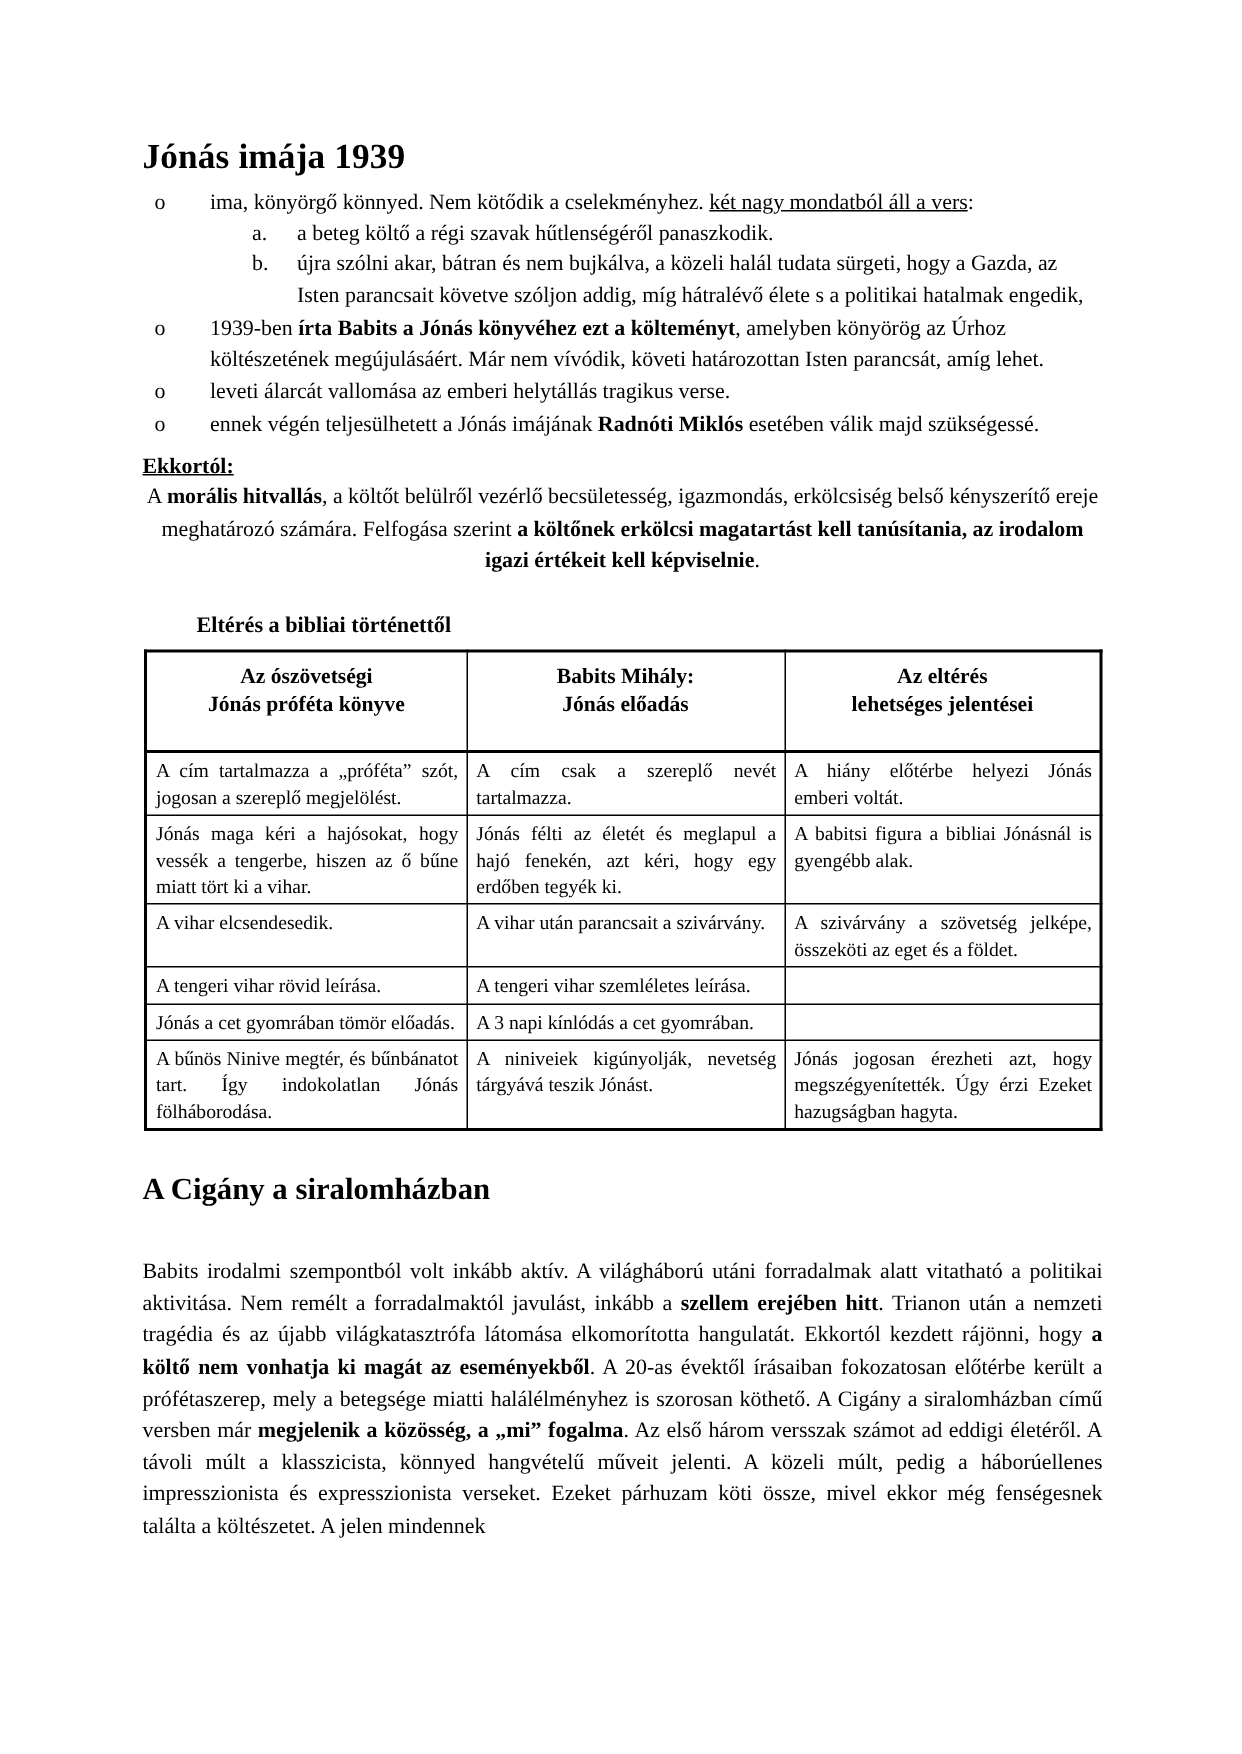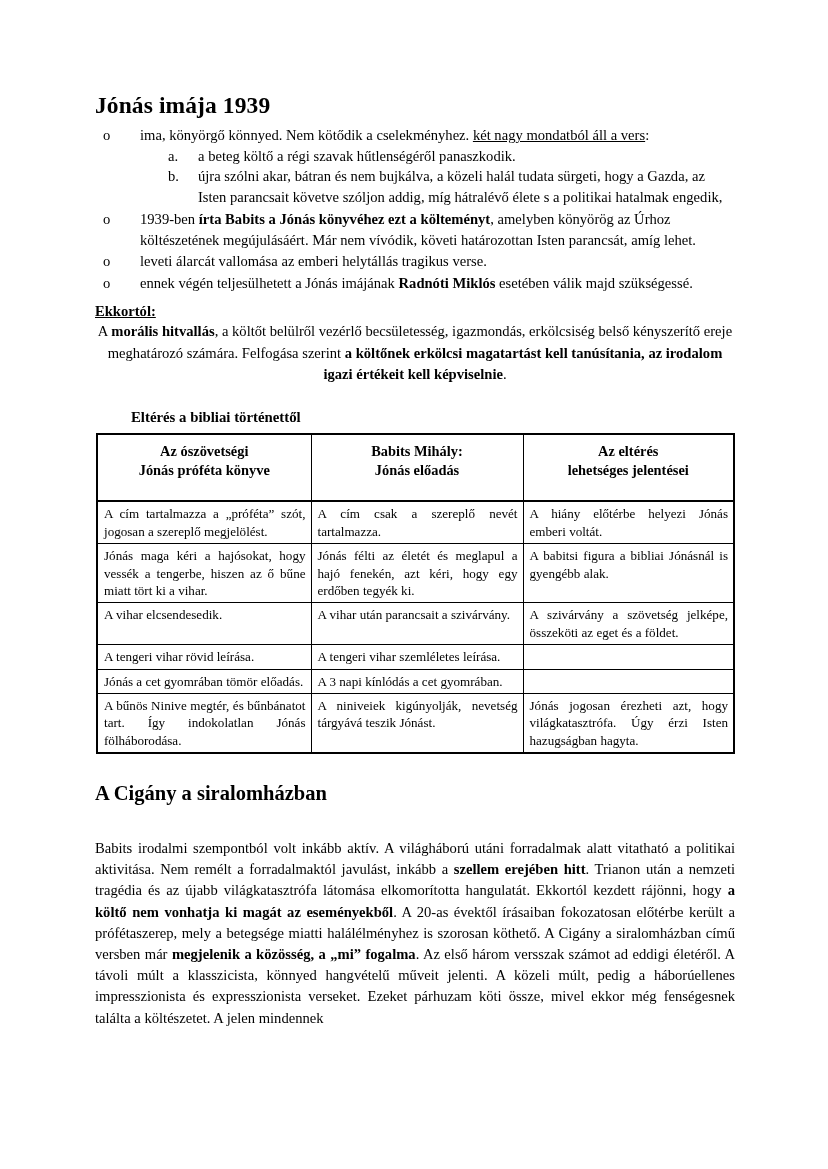--- a/index.html
+++ b/index.html
@@ -239,21 +239,21 @@
           <td></td>
         </tr>
         <tr>
           <td>Jónás a cet gyomrában tömör előadás.</td>
           <td>A 3 napi kínlódás a cet gyomrában.</td>
           <td></td>
         </tr>
         <tr>
           <td>A bűnös Ninive megtér, és bűnbánatot tart. Így indokolatlan Jónás fölháborodása.</td>
           <td>A niniveiek kigúnyolják, nevetség tárgyává teszik Jónást.</td>
-          <td>Jónás jogosan érezheti azt, hogy világkatasztrófa. Úgy érzi Isten hazugságban hagyta.</td>
+          <td>Jónás jogosan érezheti azt, hogy megszégyenítették. Úgy érzi Ezeket hazugságban hagyta.</td>
         </tr>
       </tbody>
     </table>
 
     <div class="section-gap"></div>
 
     <h2 class="section-title">A Cigány a siralomházban</h2>
 
     <p class="body-para"><span>Babits irodalmi szempontból volt inkább aktív. A világháború utáni forradalmak alatt vitatható a politikai aktivitása. Nem remélt a forradalmaktól javulást, inkább a </span><b>szellem erejében hitt</b><span>. Trianon után a nemzeti tragédia és az újabb világkatasztrófa látomása elkomorította hangulatát. Ekkortól kezdett rájönni, hogy </span><b>a költő nem vonhatja ki magát az eseményekből</b><span>. A 20-as évektől írásaiban fokozatosan előtérbe került a prófétaszerep, mely a betegsége miatti halálélményhez is szorosan köthető. A Cigány a siralomházban című versben már </span><b>megjelenik a közösség, a „mi” fogalma</b><span>. Az első három versszak számot ad eddigi életéről. A távoli múlt a klasszicista, könnyed hangvételű műveit jelenti. A közeli múlt, pedig a háborúellenes impresszionista és expresszionista verseket. Ezeket párhuzam köti össze, mivel ekkor még fenségesnek találta a költészetet. A jelen mindennek</span></p>
 

